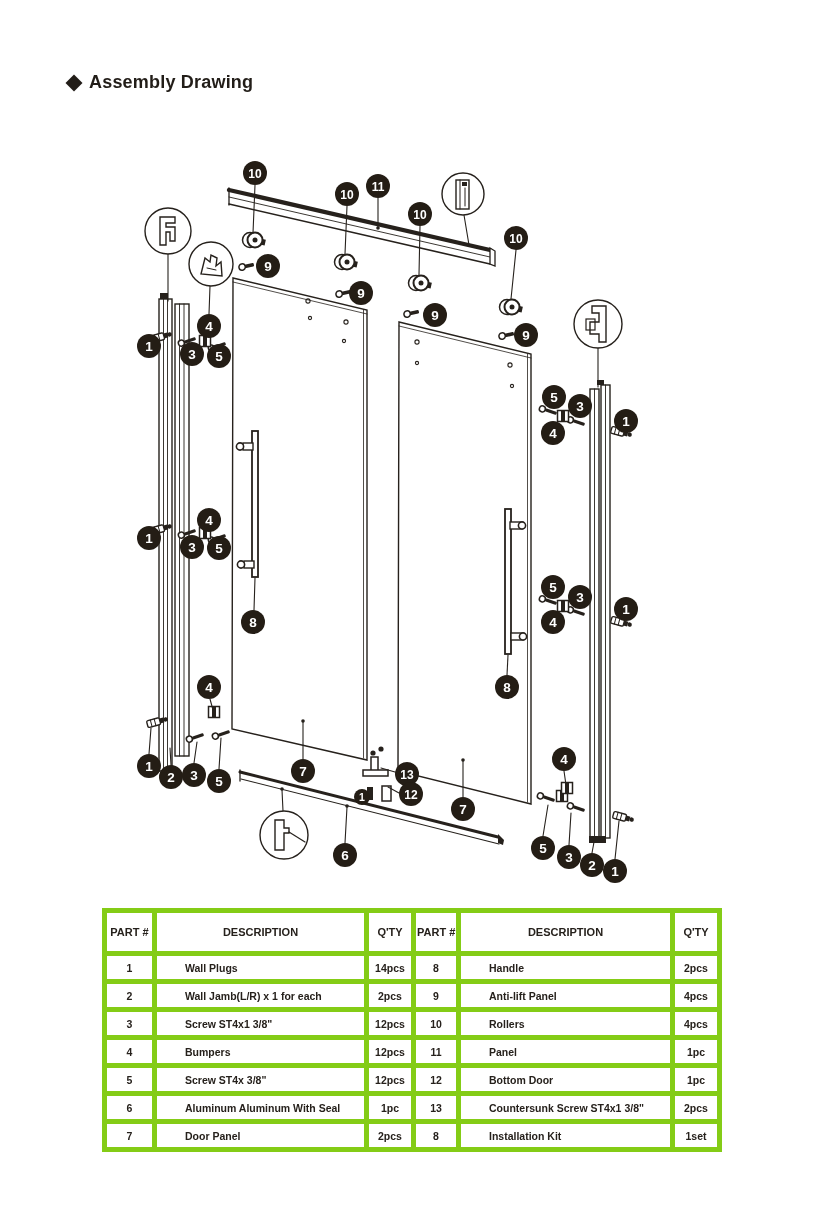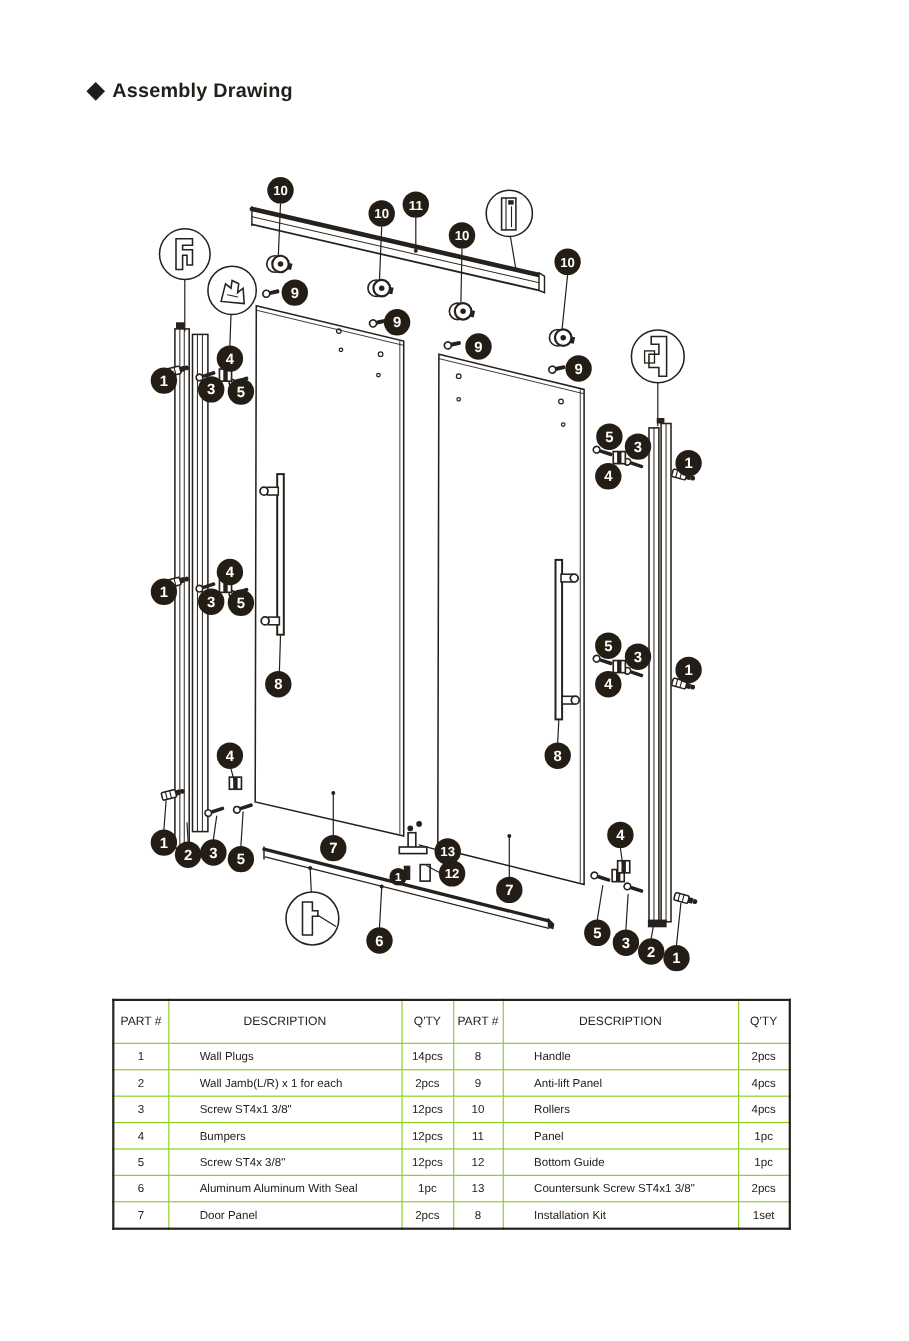--- a/index.html
+++ b/index.html
@@ -1,28 +1,28 @@
 <!DOCTYPE html>
 <html><head>
 <meta charset="utf-8">
 <style>
   html,body{margin:0;padding:0;background:#ffffff;}
   .page{
     position:relative;width:826px;height:1219px;background:#ffffff;
     font-family:"Liberation Sans", sans-serif;color:#221d18;overflow:hidden;
   }
-  .title-row{position:absolute;left:81px;top:72px;display:flex;align-items:center;}
+  .title-row{position:absolute;left:68px;top:72px;display:flex;align-items:center;}
   .diamond{width:12px;height:12px;background:#221d18;transform:rotate(45deg);margin-right:9px;flex:0 0 auto;}
   .page-title{font-size:18px;font-weight:bold;letter-spacing:.2px;white-space:nowrap;}
   svg#diagram{position:absolute;left:0;top:0;}
   .packing{position:absolute;left:102px;top:908px;width:618px;}
   .packing-title{font-size:14px;font-weight:bold;letter-spacing:.6px;margin:0 0 9px 1px;}
   table.packing-table{border-collapse:collapse;table-layout:fixed;width:615px;border:2px solid #26211c;}
   table.packing-table th, table.packing-table td{
-    border:1px solid #84cc16;font-weight:normal;color:#26211c;overflow:hidden;white-space:nowrap;
+    border:5px solid #84cc16;font-weight:bold;color:#26211c;overflow:hidden;white-space:nowrap;
   }
   table.packing-table th{height:36px;font-size:11px;text-align:center;}
   table.packing-table td{height:21px;font-size:10.5px;}
   td.c-center{text-align:center;}
   td.c-desc{text-align:left;padding-left:28px;}
 </style>
 </head>
 <body>
 
 <div class="page">
@@ -568,21 +568,21 @@
             <td class="c-center">12pcs</td>
             <td class="c-center">11</td>
             <td class="c-desc">Panel</td>
             <td class="c-center">1pc</td>
           </tr>
           <tr>
             <td class="c-center">5</td>
             <td class="c-desc">Screw ST4x 3/8"</td>
             <td class="c-center">12pcs</td>
             <td class="c-center">12</td>
-            <td class="c-desc">Bottom Guide</td>
+            <td class="c-desc">Bottom Door</td>
             <td class="c-center">1pc</td>
           </tr>
           <tr>
             <td class="c-center">6</td>
             <td class="c-desc">Aluminum Aluminum With Seal</td>
             <td class="c-center">1pc</td>
             <td class="c-center">13</td>
             <td class="c-desc">Countersunk Screw ST4x1 3/8"</td>
             <td class="c-center">2pcs</td>
           </tr>

